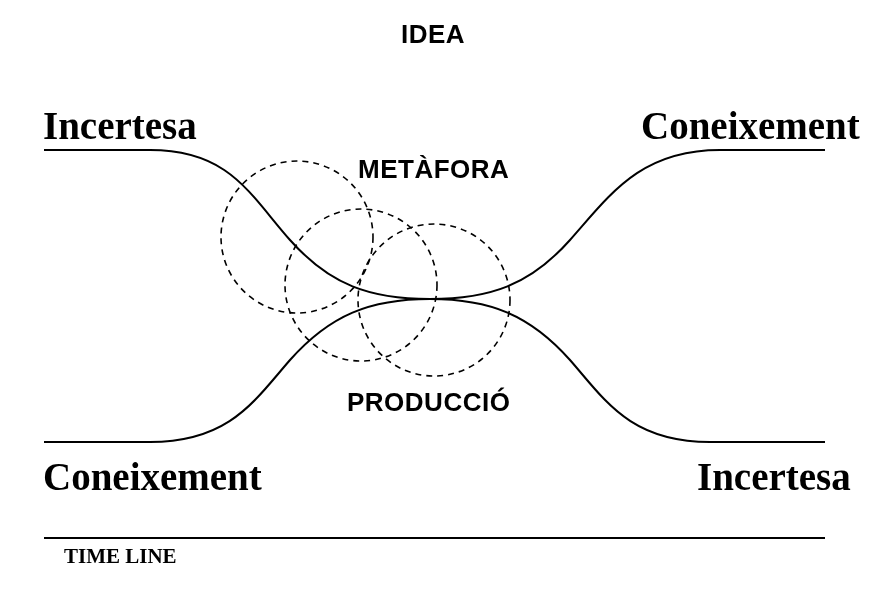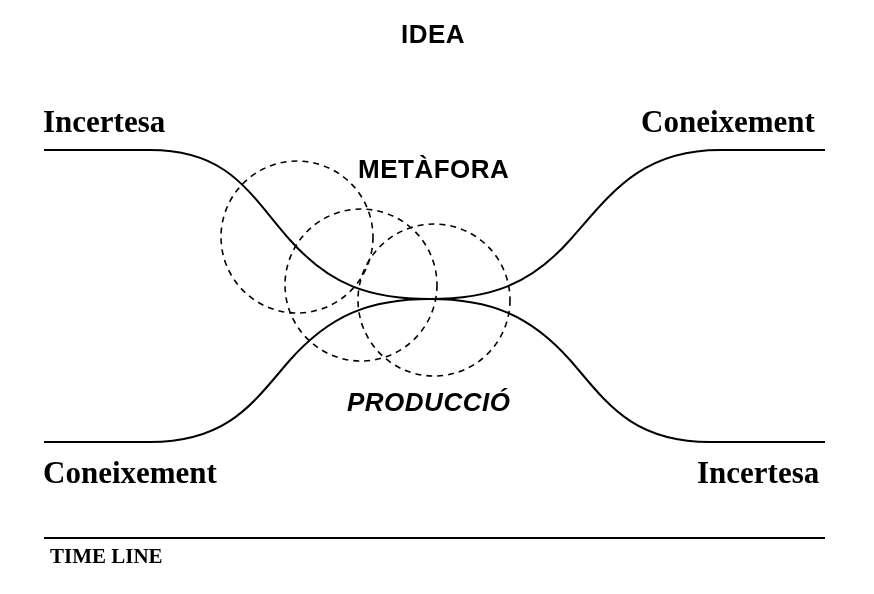--- a/index.html
+++ b/index.html
@@ -1,21 +1,21 @@
 <!DOCTYPE html>
 <html><head>
   <meta charset="utf-8">
   <style>
     html, body { margin: 0; padding: 0; background: #ffffff; }
     body { width: 874px; height: 594px; position: relative; overflow: hidden; }
     .canvas { position: absolute; left: 0; top: 0; width: 874px; height: 594px; }
     svg { position: absolute; left: 0; top: 0; }
     .lbl { position: absolute; color: #000; white-space: nowrap; line-height: 1; }
     .sans { font-family: "Liberation Sans", "DejaVu Sans", sans-serif; font-weight: bold; font-size: 26px; letter-spacing: 0.5px; }
-    .serif { font-family: "Liberation Serif", "DejaVu Serif", serif; font-weight: bold; font-size: 31px; }
+    .serif { font-family: "Liberation Serif", "DejaVu Serif", serif; font-weight: bold; font-size: 39px; }
     .serif-sm { font-family: "Liberation Serif", "DejaVu Serif", serif; font-weight: bold; font-size: 21px; }
   </style>
 </head>
 <body>
 
 <div class="canvas">
 
   <svg width="874" height="594" viewBox="0 0 874 594">
 
     <path d="M44,150 L150,150 C230,150 250,195 290,240 C330,285 370,299 430,299 C490,299 530,285 570,240 C610,195 640,150 720,150 L825,150" fill="none" stroke="#000" stroke-width="2"></path>
@@ -28,19 +28,19 @@
 
     <line x1="44" y1="538" x2="825" y2="538" stroke="#000" stroke-width="2"></line>
   </svg>
 
   <div class="lbl sans" style="left:401px; top:21px;">IDEA</div>
 
   <div class="lbl serif" style="left:43px; top:106px;">Incertesa</div>
   <div class="lbl serif" style="left:641px; top:106px;">Coneixement</div>
 
   <div class="lbl sans" style="left:358px; top:156px;">METÀFORA</div>
-  <div class="lbl sans" style="left:347px; top:389px;font-style:italic;">PRODUCCIÓ</div>
+  <div class="lbl sans" style="left:347px; top:389px;">PRODUCCIÓ</div>
 
   <div class="lbl serif" style="left:43px; top:457px;">Coneixement</div>
   <div class="lbl serif" style="left:697px; top:457px;">Incertesa</div>
 
-  <div class="lbl serif-sm" style="left:50px; top:546px;">TIME LINE</div>
+  <div class="lbl serif-sm" style="left:64px; top:546px;">TIME LINE</div>
 </div>
 
 </body></html>

